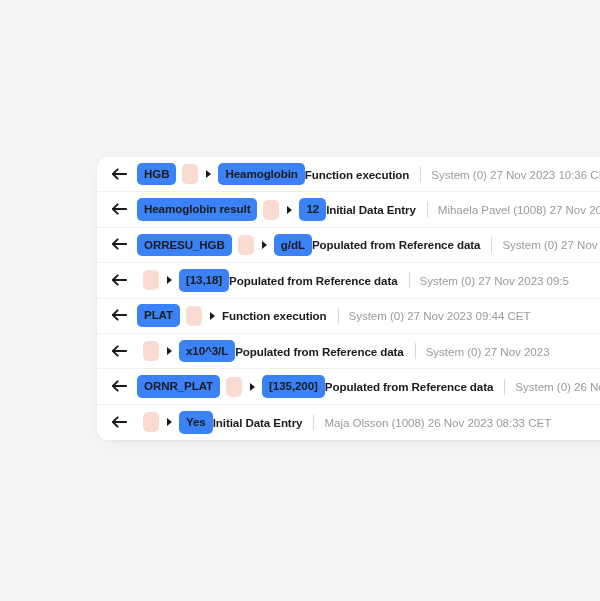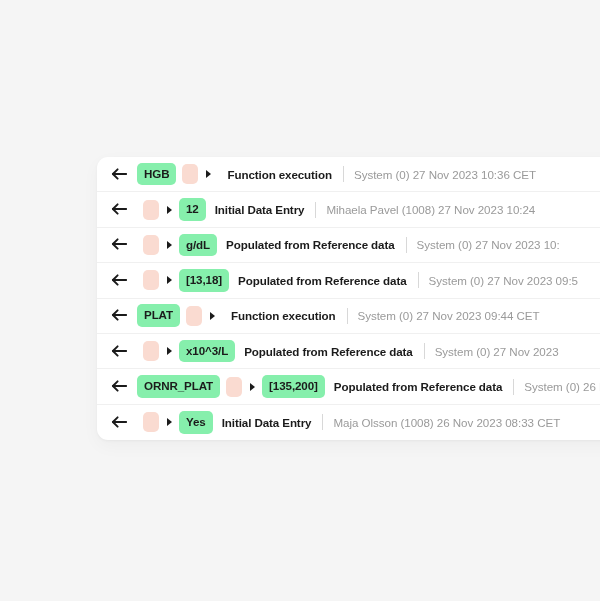--- a/index.html
+++ b/index.html
@@ -40,21 +40,21 @@
     width:17px; height:13px;
     margin-right:9px;
     position:relative;
     display:block;
   }
   .back-arrow svg { display:block; }
 
   
   .chip {
     flex:0 0 auto;
-    background:#86efac;
+    background:#3b82f6;
     color:#1b1b1b;
     font-size:11.6px;
     font-weight:600;
     letter-spacing:-0.1px;
     line-height:1;
     padding:5px 7px 6px 7px;
     border-radius:5px;
     display:inline-block;
   }
 
@@ -74,21 +74,20 @@
     width:0; height:0;
     margin:0 7px 0 8px;
     border-top:4px solid transparent;
     border-bottom:4px solid transparent;
     border-left:5px solid #1b1b1b;
   }
 
   
   .action-text {
     flex:0 0 auto;
-    margin-left:9px;
     font-size:11.6px;
     font-weight:600;
     color:#1b1b1b;
     letter-spacing:-0.1px;
   }
 
   
   .vsep {
     flex:0 0 auto;
     width:1px;
@@ -116,45 +115,48 @@
   <div class="audit-row">
         <span class="back-arrow">
           <svg width="17" height="13" viewBox="0 0 17 13" xmlns="http://www.w3.org/2000/svg">
             <path d="M6.6 1.3 L1.9 6.0 L6.6 10.7" fill="none" stroke="#1b1b1b" stroke-width="1.9" stroke-linecap="round" stroke-linejoin="round"></path>
             <path d="M2.1 6.0 H15.2" fill="none" stroke="#1b1b1b" stroke-width="1.9" stroke-linecap="round"></path>
           </svg>
         </span>
         <span class="chip">HGB</span>
         <span class="chip-pink"></span>
         <span class="caret"></span>
+        <span class="chip">Heamoglobin</span>
         <span class="action-text">Function execution</span>
         <span class="vsep"></span>
         <span class="meta-text">System (0) 27 Nov 2023 10:36 CET</span>
       </div>
       <div class="audit-row">
         <span class="back-arrow">
           <svg width="17" height="13" viewBox="0 0 17 13" xmlns="http://www.w3.org/2000/svg">
             <path d="M6.6 1.3 L1.9 6.0 L6.6 10.7" fill="none" stroke="#1b1b1b" stroke-width="1.9" stroke-linecap="round" stroke-linejoin="round"></path>
             <path d="M2.1 6.0 H15.2" fill="none" stroke="#1b1b1b" stroke-width="1.9" stroke-linecap="round"></path>
           </svg>
         </span>
+        <span class="chip">Heamoglobin result</span>
         <span class="chip-pink"></span>
         <span class="caret"></span>
         <span class="chip">12</span>
         <span class="action-text">Initial Data Entry</span>
         <span class="vsep"></span>
         <span class="meta-text">Mihaela Pavel (1008) 27 Nov 2023 10:24</span>
       </div>
       <div class="audit-row">
         <span class="back-arrow">
           <svg width="17" height="13" viewBox="0 0 17 13" xmlns="http://www.w3.org/2000/svg">
             <path d="M6.6 1.3 L1.9 6.0 L6.6 10.7" fill="none" stroke="#1b1b1b" stroke-width="1.9" stroke-linecap="round" stroke-linejoin="round"></path>
             <path d="M2.1 6.0 H15.2" fill="none" stroke="#1b1b1b" stroke-width="1.9" stroke-linecap="round"></path>
           </svg>
         </span>
+        <span class="chip">ORRESU_HGB</span>
         <span class="chip-pink"></span>
         <span class="caret"></span>
         <span class="chip">g/dL</span>
         <span class="action-text">Populated from Reference data</span>
         <span class="vsep"></span>
         <span class="meta-text">System (0) 27 Nov 2023 10:</span>
       </div>
       <div class="audit-row">
         <span class="back-arrow">
           <svg width="17" height="13" viewBox="0 0 17 13" xmlns="http://www.w3.org/2000/svg">

